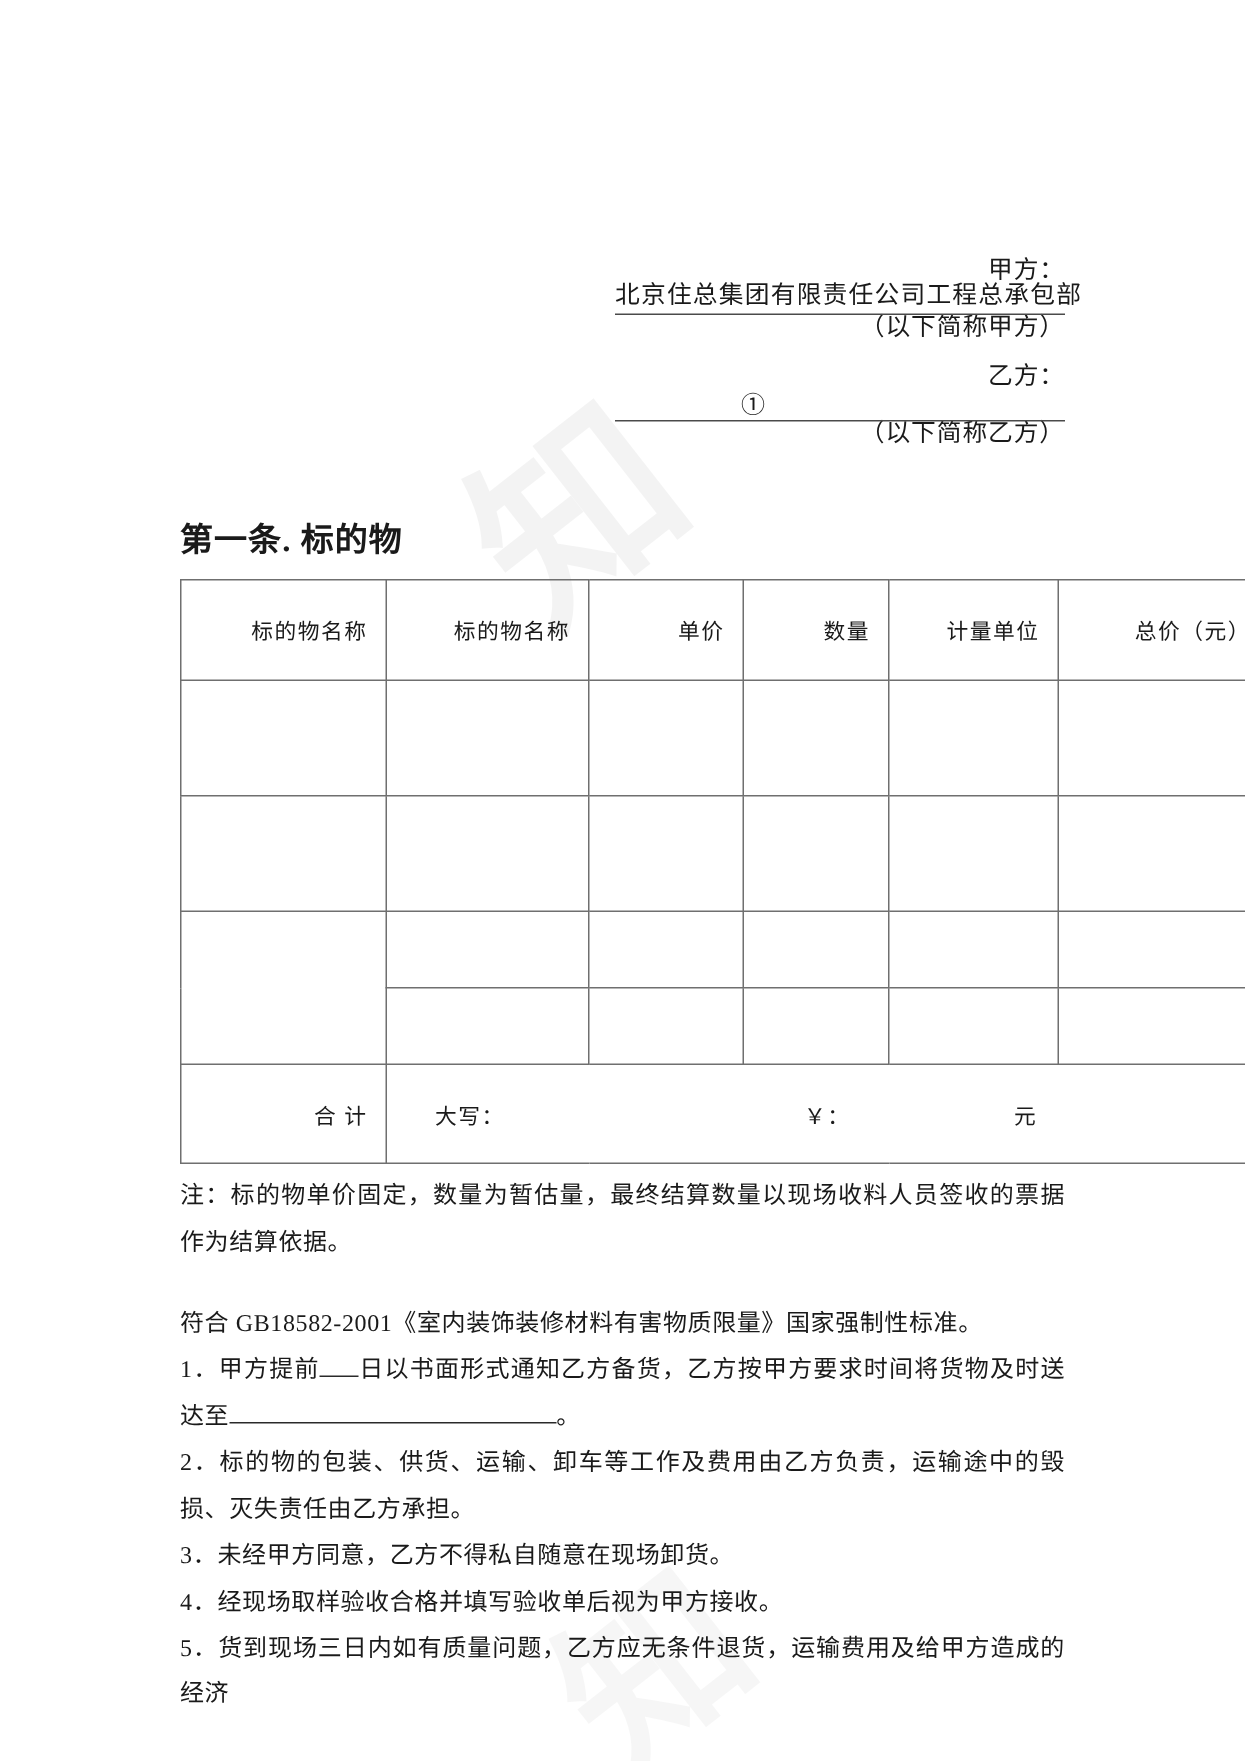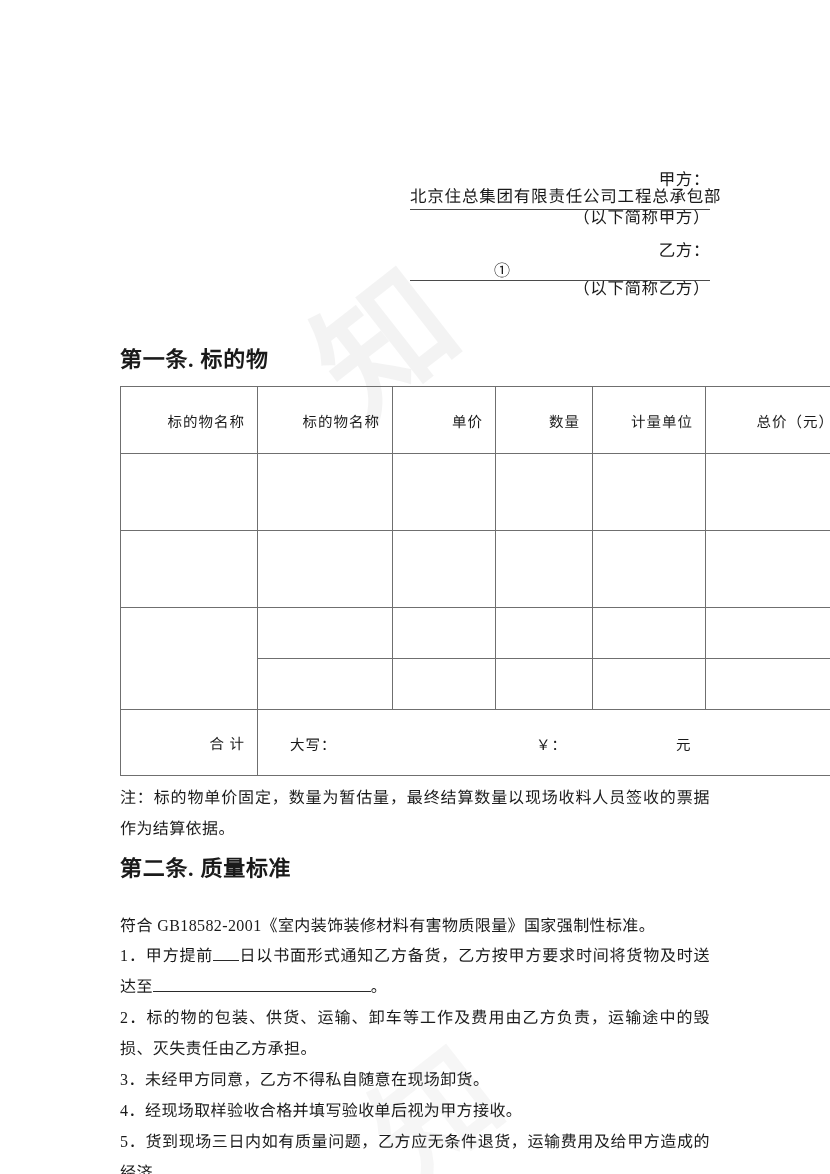--- a/index.html
+++ b/index.html
@@ -286,21 +286,20 @@
             <span class="daxie">大写：</span>
             <span class="yen">￥：</span>
             <span class="yuan">元</span>
           </td>
         </tr>
       </tbody>
     </table>
 
     <div class="note">注：标的物单价固定，数量为暂估量，最终结算数量以现场收料人员签收的票据作为结算依据。</div>
 
-    <div class="clause-heading h-second">第二条. 质量标准</div>
     <div class="body-text">符合 GB18582-2001《室内装饰装修材料有害物质限量》国家强制性标准。</div>
 
 
     <div class="item">
       <span class="num">1．</span><span>甲方提前</span><span class="blank-short"></span><span>日以书面形式通知乙方备货，乙方按甲方要求时间将货物及时送达至</span><span class="blank-long"></span><span>。</span>
     </div>
 
     <div class="item">
       <span class="num">2．</span><span>标的物的包装、供货、运输、卸车等工作及费用由乙方负责，运输途中的毁损、灭失责任由乙方承担。</span>
     </div>

